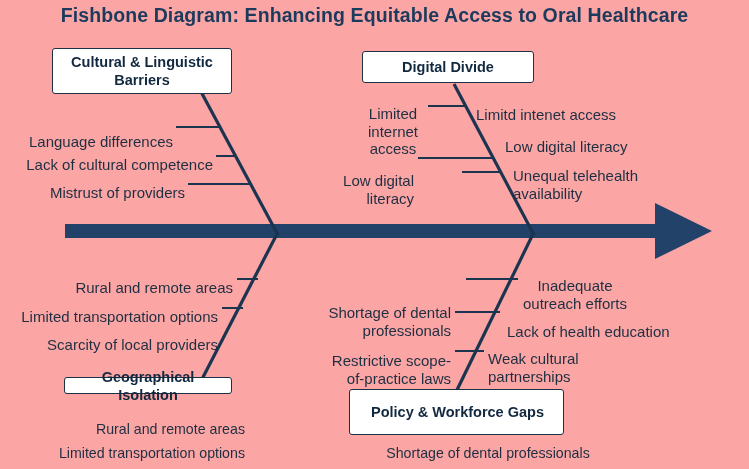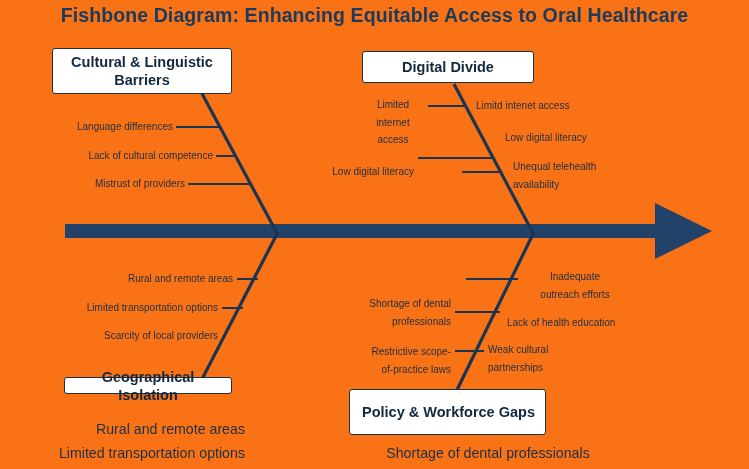--- a/index.html
+++ b/index.html
@@ -4,21 +4,21 @@
 <style>
   html, body {
     margin: 0;
     padding: 0;
     background: #ffffff;
   }
   #canvas {
     position: relative;
     width: 749px;
     height: 469px;
-    background: #f97316;
+    background: #fca5a5;
     font-family: "Liberation Sans", sans-serif;
     overflow: hidden;
   }
   #bones {
     position: absolute;
     left: 0;
     top: 0;
     width: 749px;
     height: 469px;
     pointer-events: none;
@@ -47,24 +47,25 @@
     text-align: center;
     display: flex;
     align-items: center;
     justify-content: center;
     padding: 3px 8px;
     z-index: 3;
   }
   .lbl {
     position: absolute;
     color: #1d2f41;
-    font-size: 10px;
+    font-size: 15px;
     line-height: 17.5px;
     z-index: 2;
     white-space: pre-line;
+    margin-top: 9px;
   }
   .lbl.r { text-align: right; }
   .lbl.l { text-align: left; }
   .lbl.c { text-align: center; }
   .footlbl {
     position: absolute;
     color: #1d2f41;
     font-size: 14.2px;
     line-height: 19px;
     z-index: 2;
@@ -108,26 +109,26 @@
   </div>
 
   <div class="catbox" style="left:362px; top:51px; width:172px; height:32px;">
     <span>Digital Divide</span>
   </div>
 
   <div class="catbox" style="left:64px; top:377px; width:168px; height:17px;">
     <span>Geographical Isolation</span>
   </div>
 
-  <div class="catbox" style="left:349px; top:389px; width:197px; height:46px;padding-left:10px;">
+  <div class="catbox" style="left:349px; top:389px; width:215px; height:46px;padding-left:10px;">
     <span>Policy &amp; Workforce
 Gaps</span>
   </div>
 
-  <div class="lbl r" style="left:10px; top:118px; width:163px;">Language differences</div>
+  <div class="lbl r" style="left:10px; top:124px; width:163px;">Language differences</div>
   <div class="lbl r" style="left:4px; top:147px; width:209px;">Lack of cultural competence</div>
   <div class="lbl r" style="left:20px; top:175px; width:165px;">Mistrust of providers</div>
 
   <div class="lbl c" style="left:360px; top:96px; width:66px;">Limited
 internet
 access</div>
   <div class="lbl r" style="left:320px; top:163px; width:94px;">Low digital literacy</div>
 
   <div class="lbl l" style="left:476px; top:97px; width:220px;">Limitd intenet access</div>
   <div class="lbl l" style="left:505px; top:129px; width:190px;">Low digital literacy</div>

